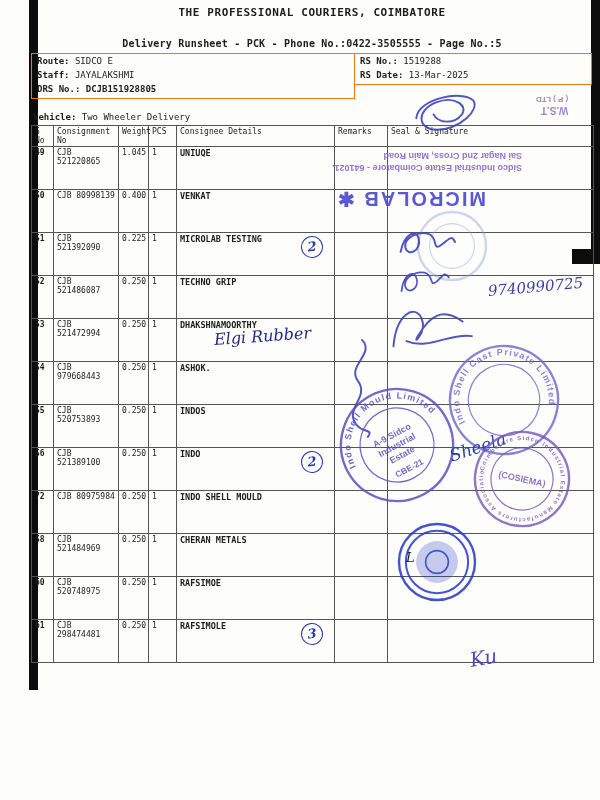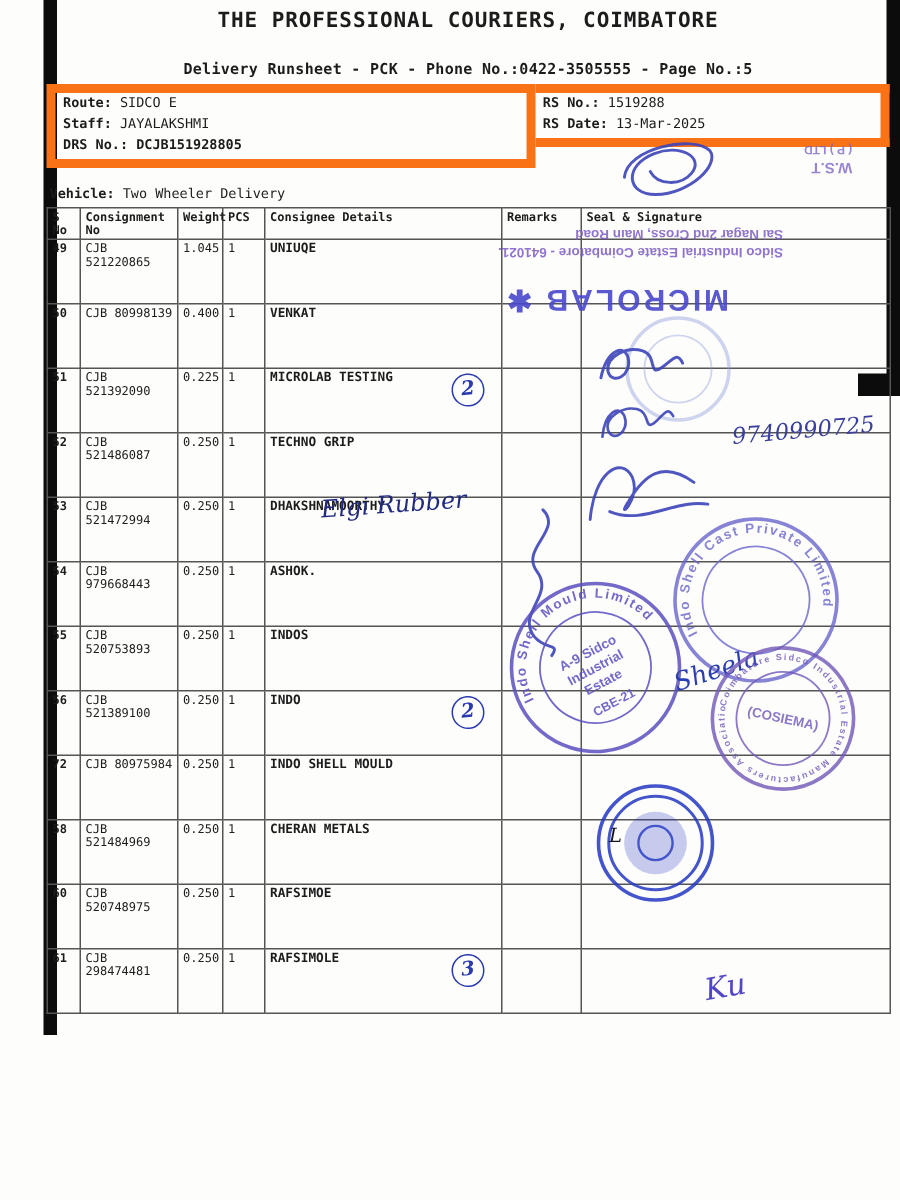--- a/index.html
+++ b/index.html
@@ -4,31 +4,31 @@
 <style>
   html,body{margin:0;padding:0;background:#e8e8e8;}
   .page{position:relative;width:600px;height:800px;background:#fdfdfb;overflow:hidden;
         font-family:"DejaVu Sans Mono","Liberation Mono",monospace;color:#1c1c1c;}
   
   .scan-left{position:absolute;left:29px;top:0;width:9px;height:690px;background:#0c0c0c;}
   .scan-right{position:absolute;left:591px;top:0;width:9px;height:258px;background:#0c0c0c;}
   .scan-notch{position:absolute;left:572px;top:249px;width:28px;height:15px;background:#0c0c0c;}
   
   .doc{position:absolute;left:31px;top:6px;width:562px;}
-  .title{text-align:center;font-weight:bold;font-size:14px;letter-spacing:.6px;}
+  .title{text-align:center;font-weight:bold;font-size:11px;letter-spacing:.6px;}
   .subtitle{text-align:center;font-weight:bold;font-size:10px;margin-top:19px;letter-spacing:.2px;}
   .info-row{display:flex;align-items:flex-start;margin-top:4px;}
-  .box{border:6px solid #f97316;padding:1px 5px;font-size:9px;line-height:1.55;}
+  .box{border:1px solid #f97316;padding:1px 5px;font-size:9px;line-height:1.55;}
   .box-left{width:312px;}
   .box-right{width:226px;border-left:none;}
   .lbl{font-weight:bold;}
   .vehicle{font-size:9px;margin:13px 0 3px 2px;}
   table.runsheet{border-collapse:collapse;table-layout:fixed;width:562px;margin-top:2px;}
   .runsheet th,.runsheet td{border:1px solid #555;padding:1px 3px;text-align:left;vertical-align:top;}
-  .runsheet th{font-size:8px;font-weight:bold;height:12px;}
+  .runsheet th{font-size:8px;font-weight:normal;height:12px;}
   .runsheet td{font-size:8px;height:40px;}
   td.c-name{font-size:8.5px;font-weight:bold;}
   td.c-sno{font-weight:bold;}
   .circled{float:right;width:20px;height:20px;border:1.7px solid #2a3ab0;border-radius:50%;
            color:#2a3ab0;text-align:center;line-height:20px;font-size:13px;
            font-family:"DejaVu Serif",serif;font-style:italic;transform:rotate(-6deg);
            margin:2px 8px 0 0;}
   
   .annotation-layer{position:absolute;inset:0;pointer-events:none;}
   .handwriting{position:absolute;font-family:"DejaVu Serif",serif;font-style:italic;

